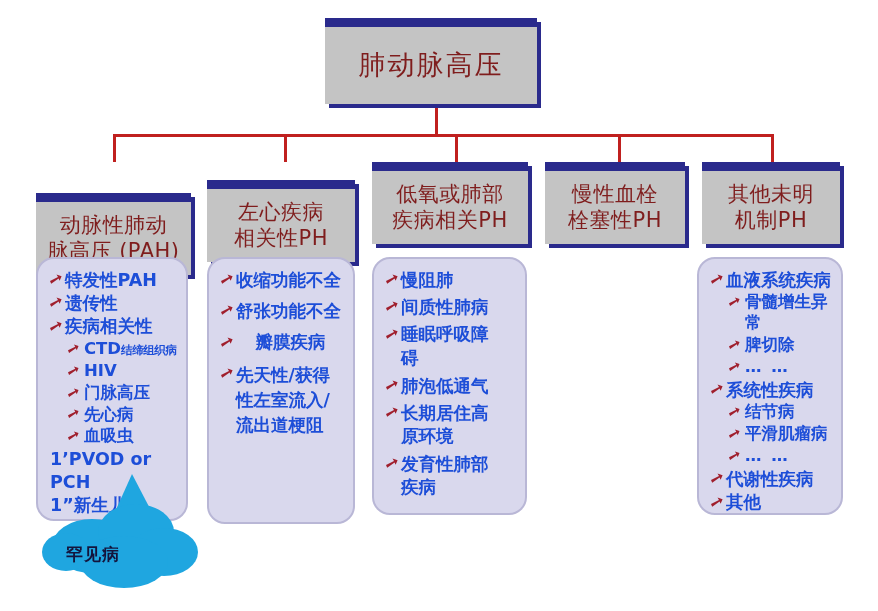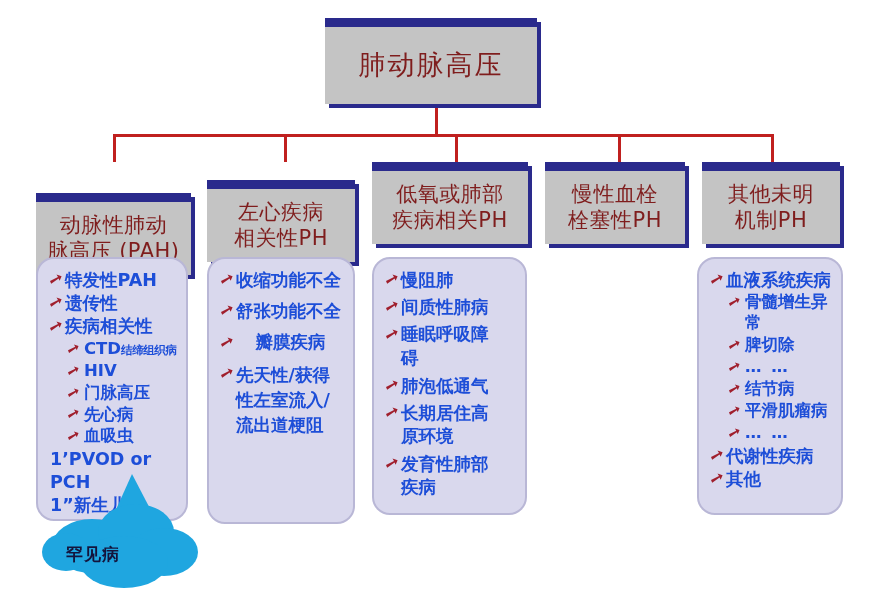--- a/index.html
+++ b/index.html
@@ -344,20 +344,26 @@
         <span>脾切除</span>
       </div>
 
       <div class="li sub">
         <svg class="arrow" viewBox="0 0 13 11">
           <path d="M1 7 L9 3 L7.5 0.6 L12.6 2.2 L10.6 6.8 L9.6 4.6 L2.2 9.8 Z" fill="#a01f2d"></path>
         </svg>
         <span class="dots">… …</span>
       </div>
 
+      <div class="li">
+        <svg class="arrow" viewBox="0 0 13 11">
+          <path d="M1 7 L9 3 L7.5 0.6 L12.6 2.2 L10.6 6.8 L9.6 4.6 L2.2 9.8 Z" fill="#a01f2d"></path>
+        </svg>
+        <span>系统性疾病</span>
+      </div>
 
       <div class="li sub">
         <svg class="arrow" viewBox="0 0 13 11">
           <path d="M1 7 L9 3 L7.5 0.6 L12.6 2.2 L10.6 6.8 L9.6 4.6 L2.2 9.8 Z" fill="#a01f2d"></path>
         </svg>
         <span>结节病</span>
       </div>
 
       <div class="li sub">
         <svg class="arrow" viewBox="0 0 13 11">

